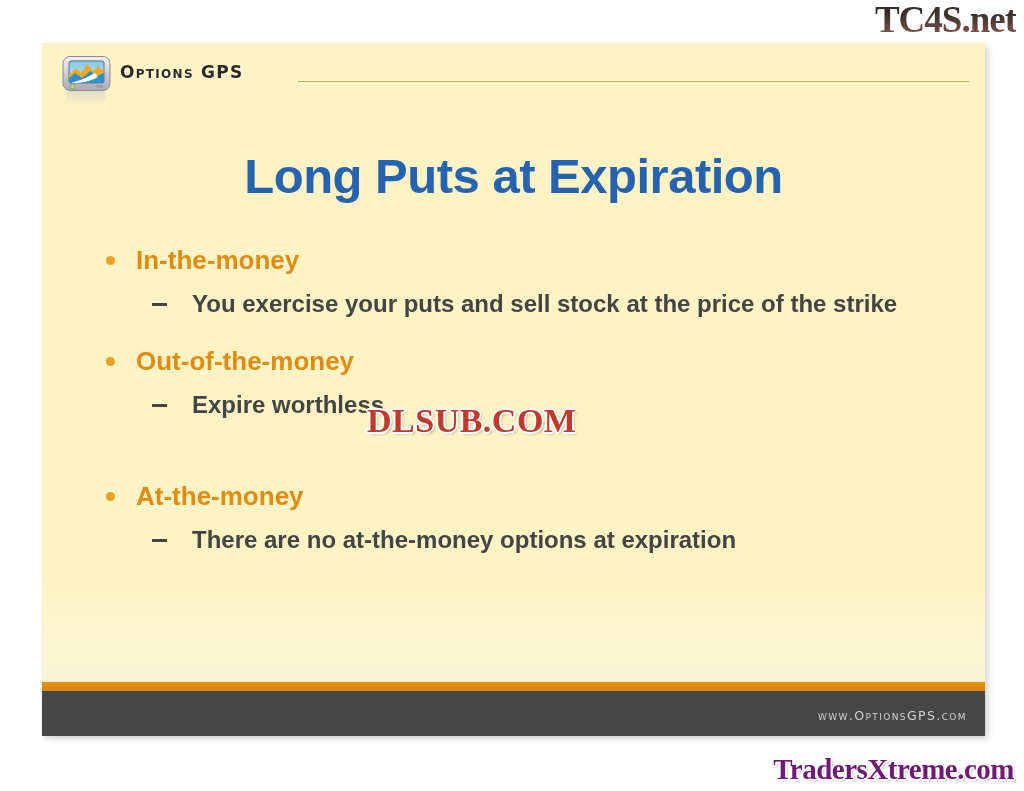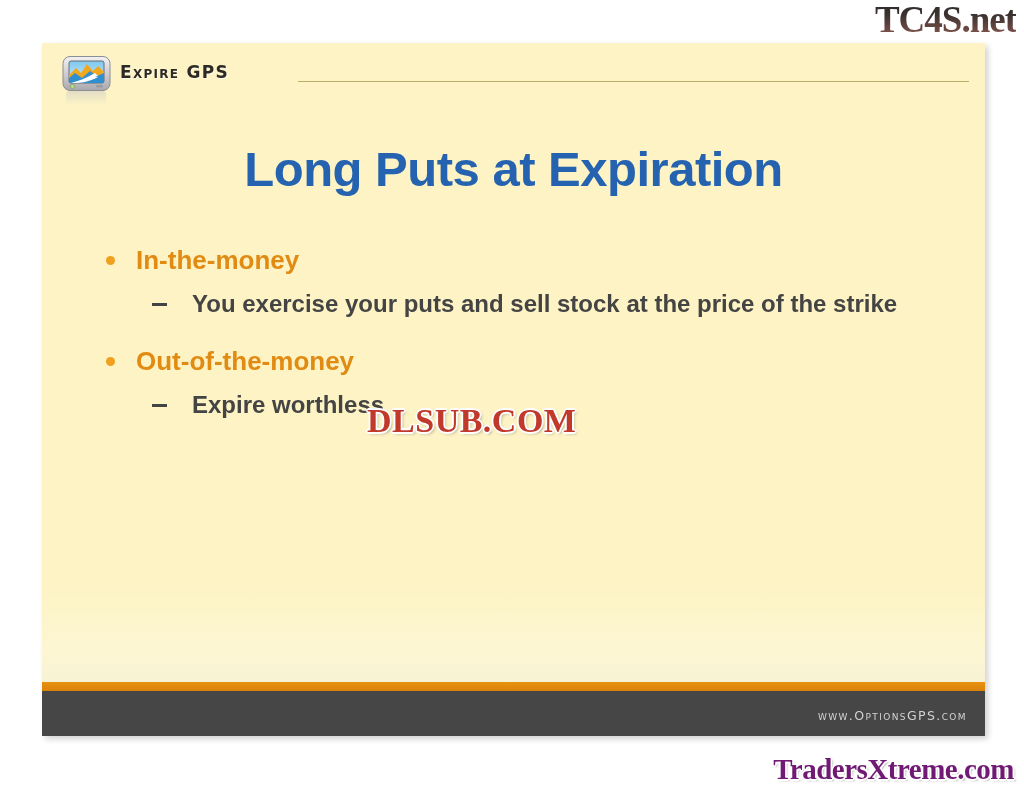--- a/index.html
+++ b/index.html
@@ -110,21 +110,21 @@
     top: 38px;
     height: 1px;
     background: #b9ad6a;
   }
 
   
   .slide-title {
     position: absolute;
     left: 0;
     right: 0;
-    top: 97px;
+    top: 104px;
     text-align: center;
     font-family: "Liberation Sans", sans-serif;
     font-weight: bold;
     font-size: 49px;
     line-height: 58px;
     color: #2563b0;
     letter-spacing: -0.5px;
   }
 
   
@@ -250,21 +250,21 @@
         <rect x="7" y="6" width="35" height="22" rx="2" ry="2" fill="url(#sky)" stroke="#6b6b72" stroke-width="1"></rect>
         <path d="M7 20 L14 13 L19 18 L25 9 L31 16 L36 11 L42 17 L42 28 L7 28 Z" fill="#f0a81e"></path>
         <path d="M7 23 L13 18 L20 23 L28 16 L35 21 L42 18 L42 28 L7 28 Z" fill="#2f8fd0"></path>
         <path d="M9 28 C17 26 24 23 33 18 L36 21 L33 21 L36 22 C27 27 19 28 11 28 Z" fill="#ffffff"></path>
         <circle cx="10.5" cy="31.5" r="2.2" fill="#b9d98b" stroke="#7d9a5a" stroke-width="0.7"></circle>
         <rect x="34" y="30" width="7" height="2.5" rx="1" fill="#9a9aa1"></rect>
       </svg>
       <span class="reflect"></span>
     </span>
 
-    <span class="logo-text">Expire GPS</span>
+    <span class="logo-text">Options GPS</span>
     <span class="header-rule"></span>
   </div>
 
   <div class="slide-title">Long Puts at Expiration</div>
 
   <div class="body">
 
     <div class="blk">
       <div class="lvl1">
         <span class="dot"></span>
@@ -281,20 +281,28 @@
         <span class="dot"></span>
         <span>Out-of-the-money</span>
       </div>
       <div class="lvl2">
         <span class="dash"></span>
         <span>Expire worthless</span>
       </div>
     </div>
 
     <div class="blk gap-2">
+      <div class="lvl1">
+        <span class="dot"></span>
+        <span>At-the-money</span>
+      </div>
+      <div class="lvl2">
+        <span class="dash"></span>
+        <span>There are no at-the-money options at expiration</span>
+      </div>
     </div>
 
   </div>
 
   <div class="wm-center">DLSUB.COM</div>
 
   <div class="footer-stripe"></div>
   <div class="footer-bar">
     <span class="footer-url">www.OptionsGPS.com</span>
   </div>

